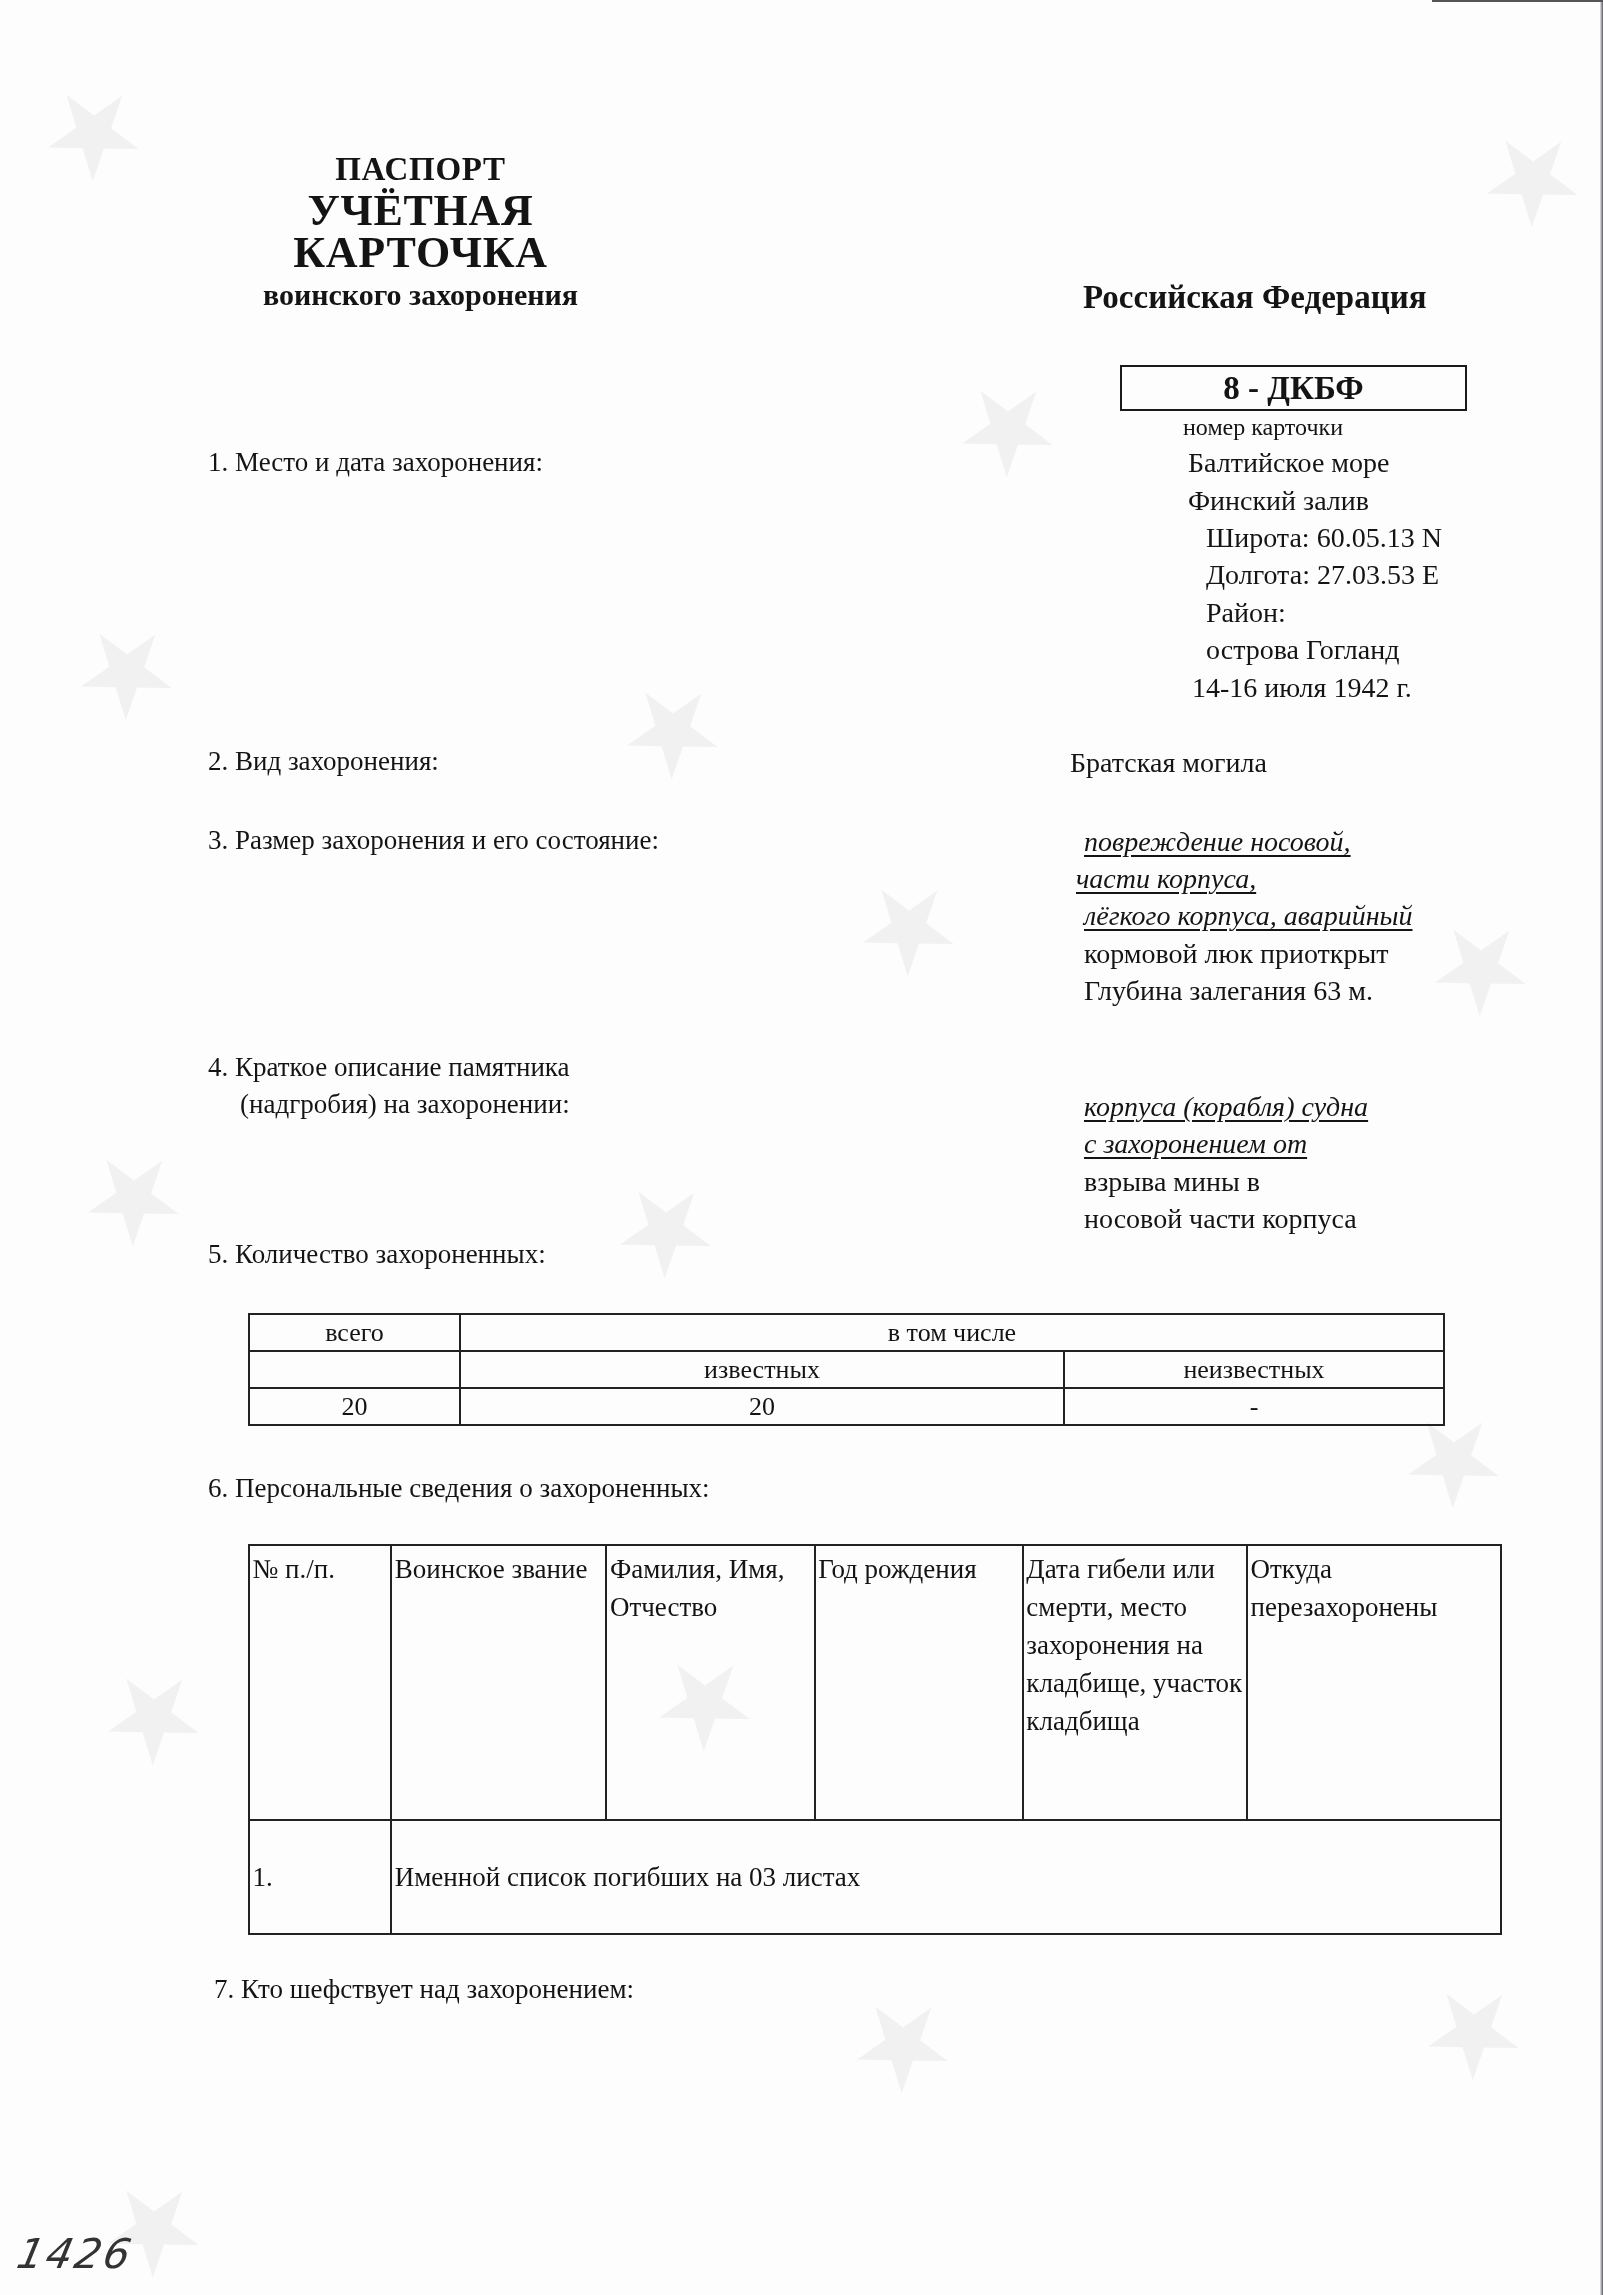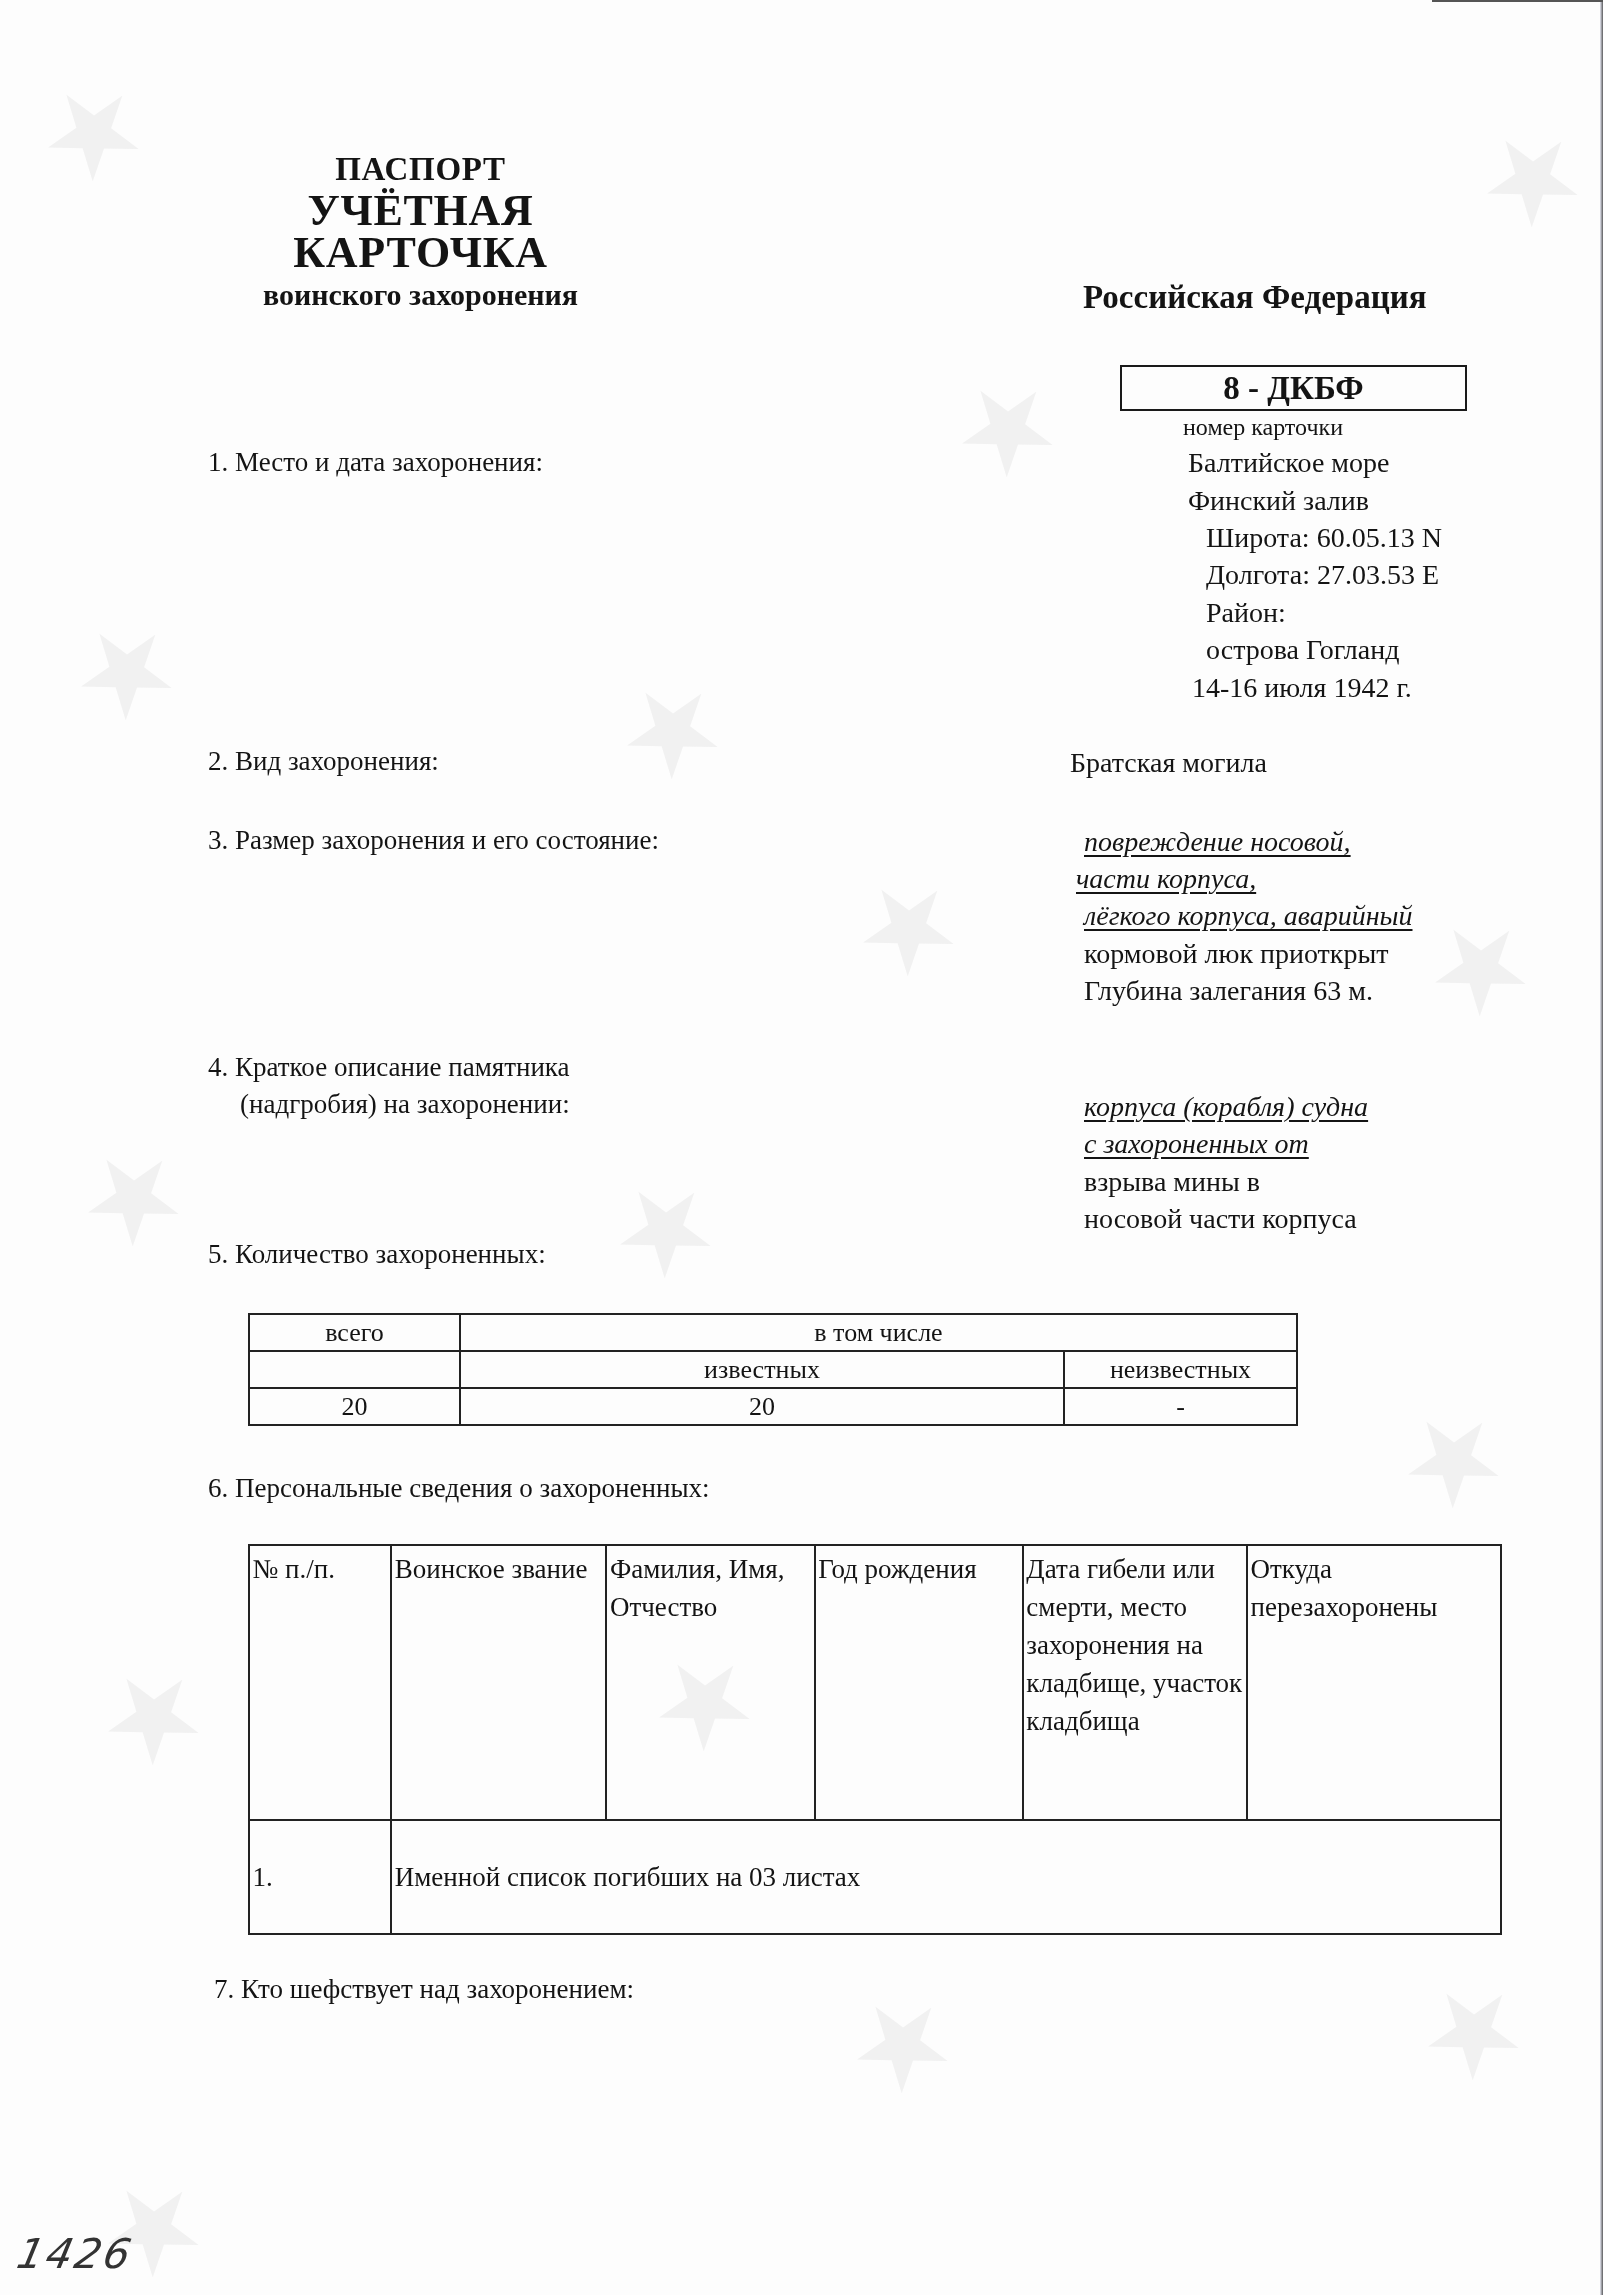--- a/index.html
+++ b/index.html
@@ -68,21 +68,21 @@
     }
 
     .label { font-size: 27px; }
     .value { font-size: 28px; line-height: 37px; }
     .u { text-decoration: underline; text-decoration-thickness: 2px; text-underline-offset: 4px; font-style: italic; }
 
     
     .t5 {
       position: absolute;
       left: 248px; top: 1313px;
-      width: 1050px;
+      width: 1197px;
       border-collapse: collapse;
       font-size: 26px;
     }
     .t5 td {
       border: 2px solid #222;
       text-align: center;
       height: 35px;
       padding: 0;
       line-height: 33px;
     }
@@ -184,21 +184,21 @@
   <div class="abs label" style="left:208px;top:825px;">3. Размер захоронения и его состояние:</div>
   <div class="abs value u" style="left:1084px;top:823px;">повреждение носовой,</div>
   <div class="abs value u" style="left:1076px;top:860px;">части корпуса,</div>
   <div class="abs value u" style="left:1084px;top:897px;">лёгкого корпуса, аварийный</div>
   <div class="abs value" style="left:1084px;top:935px;">кормовой люк приоткрыт</div>
   <div class="abs value" style="left:1084px;top:972px;">Глубина залегания  63 м.</div>
 
   <div class="abs label" style="left:208px;top:1052px;">4. Краткое описание памятника</div>
   <div class="abs label" style="left:240px;top:1089px;">(надгробия) на захоронении:</div>
   <div class="abs value u" style="left:1084px;top:1088px;">корпуса  (корабля) судна</div>
-  <div class="abs value u" style="left:1084px;top:1125px;">с захороненных  от</div>
+  <div class="abs value u" style="left:1084px;top:1125px;">с захоронением  от</div>
   <div class="abs value" style="left:1084px;top:1163px;">взрыва  мины  в</div>
   <div class="abs value" style="left:1084px;top:1200px;">носовой части корпуса</div>
 
   <div class="abs label" style="left:208px;top:1239px;">5. Количество захороненных:</div>
 
   <table class="t5">
     <tbody>
         <tr>
       <td style="width:209px;">всего</td>
       <td colspan="2">в том числе</td>

